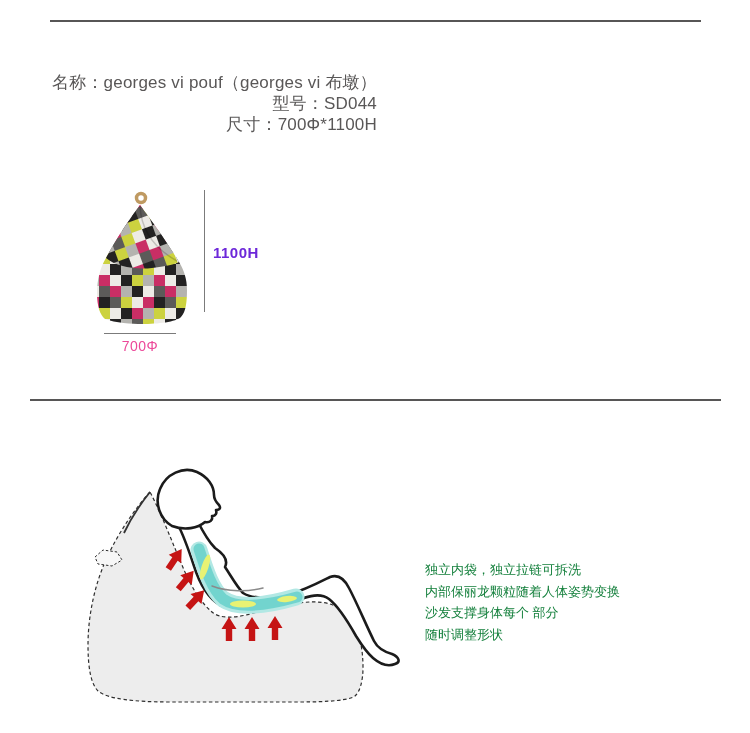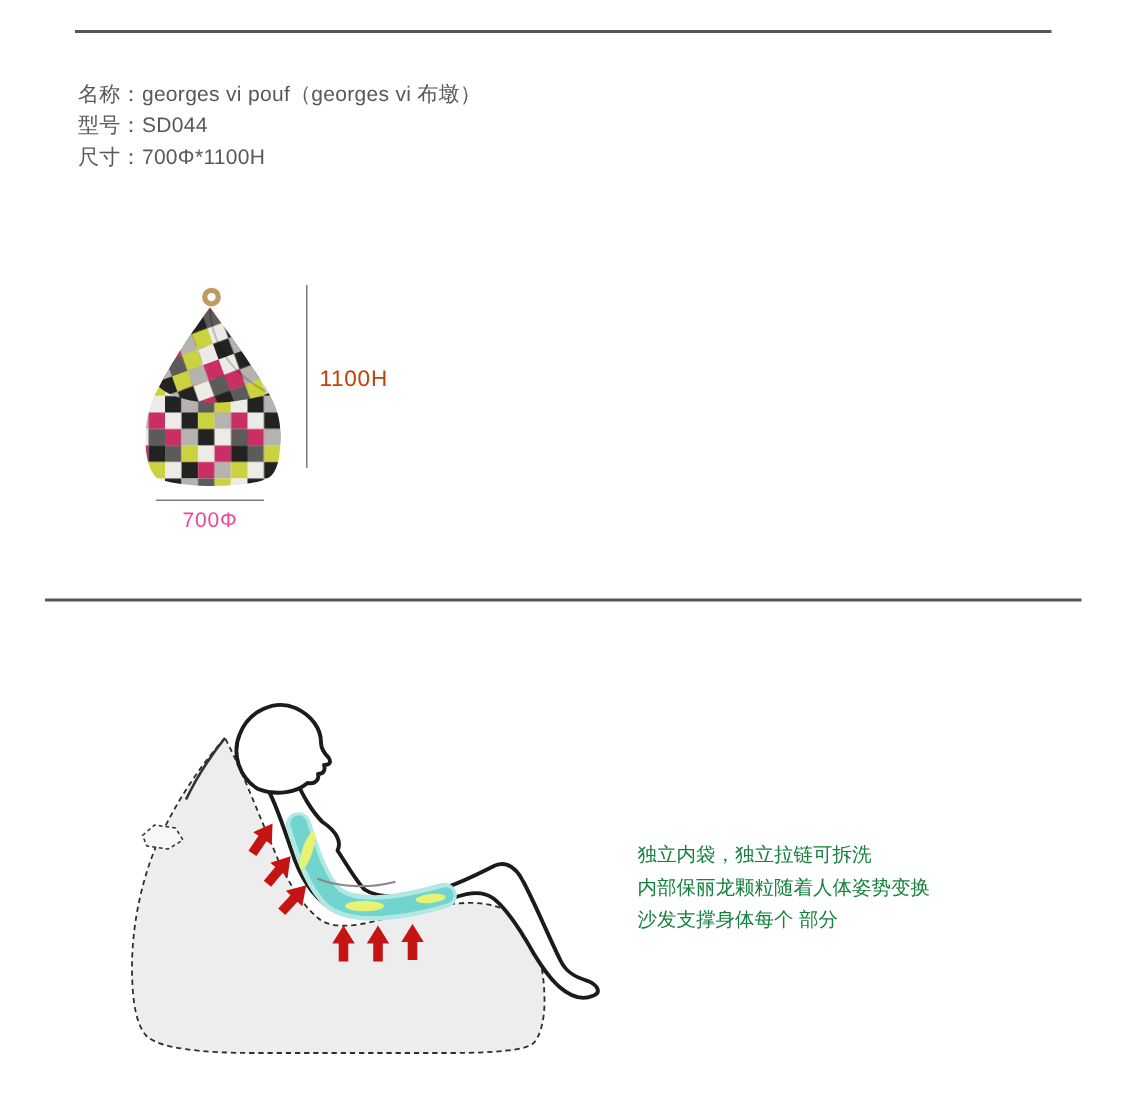--- a/index.html
+++ b/index.html
@@ -6,29 +6,29 @@
   body{
     width:750px;height:733px;position:relative;background:#ffffff;
     font-family:"Liberation Sans","DejaVu Sans",sans-serif;
     color:#595757;overflow:hidden;
   }
   .divider{position:absolute;height:2px;background:#575656;}
   .divider-top{left:50px;top:20px;width:651px;}
   .divider-mid{left:30px;top:399px;width:691px;}
 
   
-  .specs{position:absolute;left:52px;top:52px;font-size:14px;line-height:21px;white-space:nowrap;}
+  .specs{position:absolute;left:52px;top:72px;font-size:17px;line-height:21px;white-space:nowrap;text-align:right;}
   .spec-row span{letter-spacing:.2px;}
 
   
   .pouf-svg{position:absolute;left:88px;top:184px;width:184px;height:178px;}
   .k0{fill:#232222}.k1{fill:#5c5b59}.k2{fill:#b4b3af}.k3{fill:#edebe6}.k4{fill:#ccd23f}.k5{fill:#c92e65}
   .dim-vline{position:absolute;left:204px;top:190px;width:1px;height:122px;background:#7b7b7b;}
   .dim-hline{position:absolute;left:104px;top:333px;width:72px;height:1px;background:#7b7b7b;}
-  .dim-h-label{position:absolute;left:213px;top:244px;font-size:15px;color:#c2410c;letter-spacing:.5px;}
+  .dim-h-label{position:absolute;left:213px;top:244px;font-size:15px;color:#6d28d9;letter-spacing:.5px;font-weight:bold;}
   .dim-d-label{position:absolute;left:96px;top:338px;width:88px;text-align:center;font-size:14px;color:#ec4899;letter-spacing:.5px;}
 
   
   .diagram-svg{position:absolute;left:60px;top:440px;width:372px;height:275px;}
   .beanbag{stroke:#2e2e2e;stroke-width:1.2;stroke-dasharray:3.5 2.6;}
   .tag{fill:#f7f7f7;stroke:#2e2e2e;stroke-width:1;stroke-dasharray:2.5 2;}
   .ridge{fill:none;stroke:#333;stroke-width:1.8;}
   .person{fill:#ffffff;stroke:#1b1b1b;stroke-width:2.6;stroke-linejoin:round;stroke-linecap:round;}
   .arm-line{fill:none;stroke:#8a8a8a;stroke-width:1.5;stroke-linecap:round;}
   .band-under{fill:none;stroke:#b2e8e4;stroke-width:17;stroke-linecap:round;}
@@ -129,13 +129,14 @@
     <use href="#arrowUp" xlink:href="#arrowUp" transform="translate(229,629)"></use>
     <use href="#arrowUp" xlink:href="#arrowUp" transform="translate(252,629)"></use>
     <use href="#arrowUp" xlink:href="#arrowUp" transform="translate(275,628)"></use>
   </g>
 </svg>
 
 <div class="features">
   <div>独立内袋，独立拉链可拆洗</div>
   <div>内部保丽龙颗粒随着人体姿势变换</div>
   <div>沙发支撑身体每个 部分</div>
+  <div>随时调整形状</div>
 </div>
 
 </body></html>

